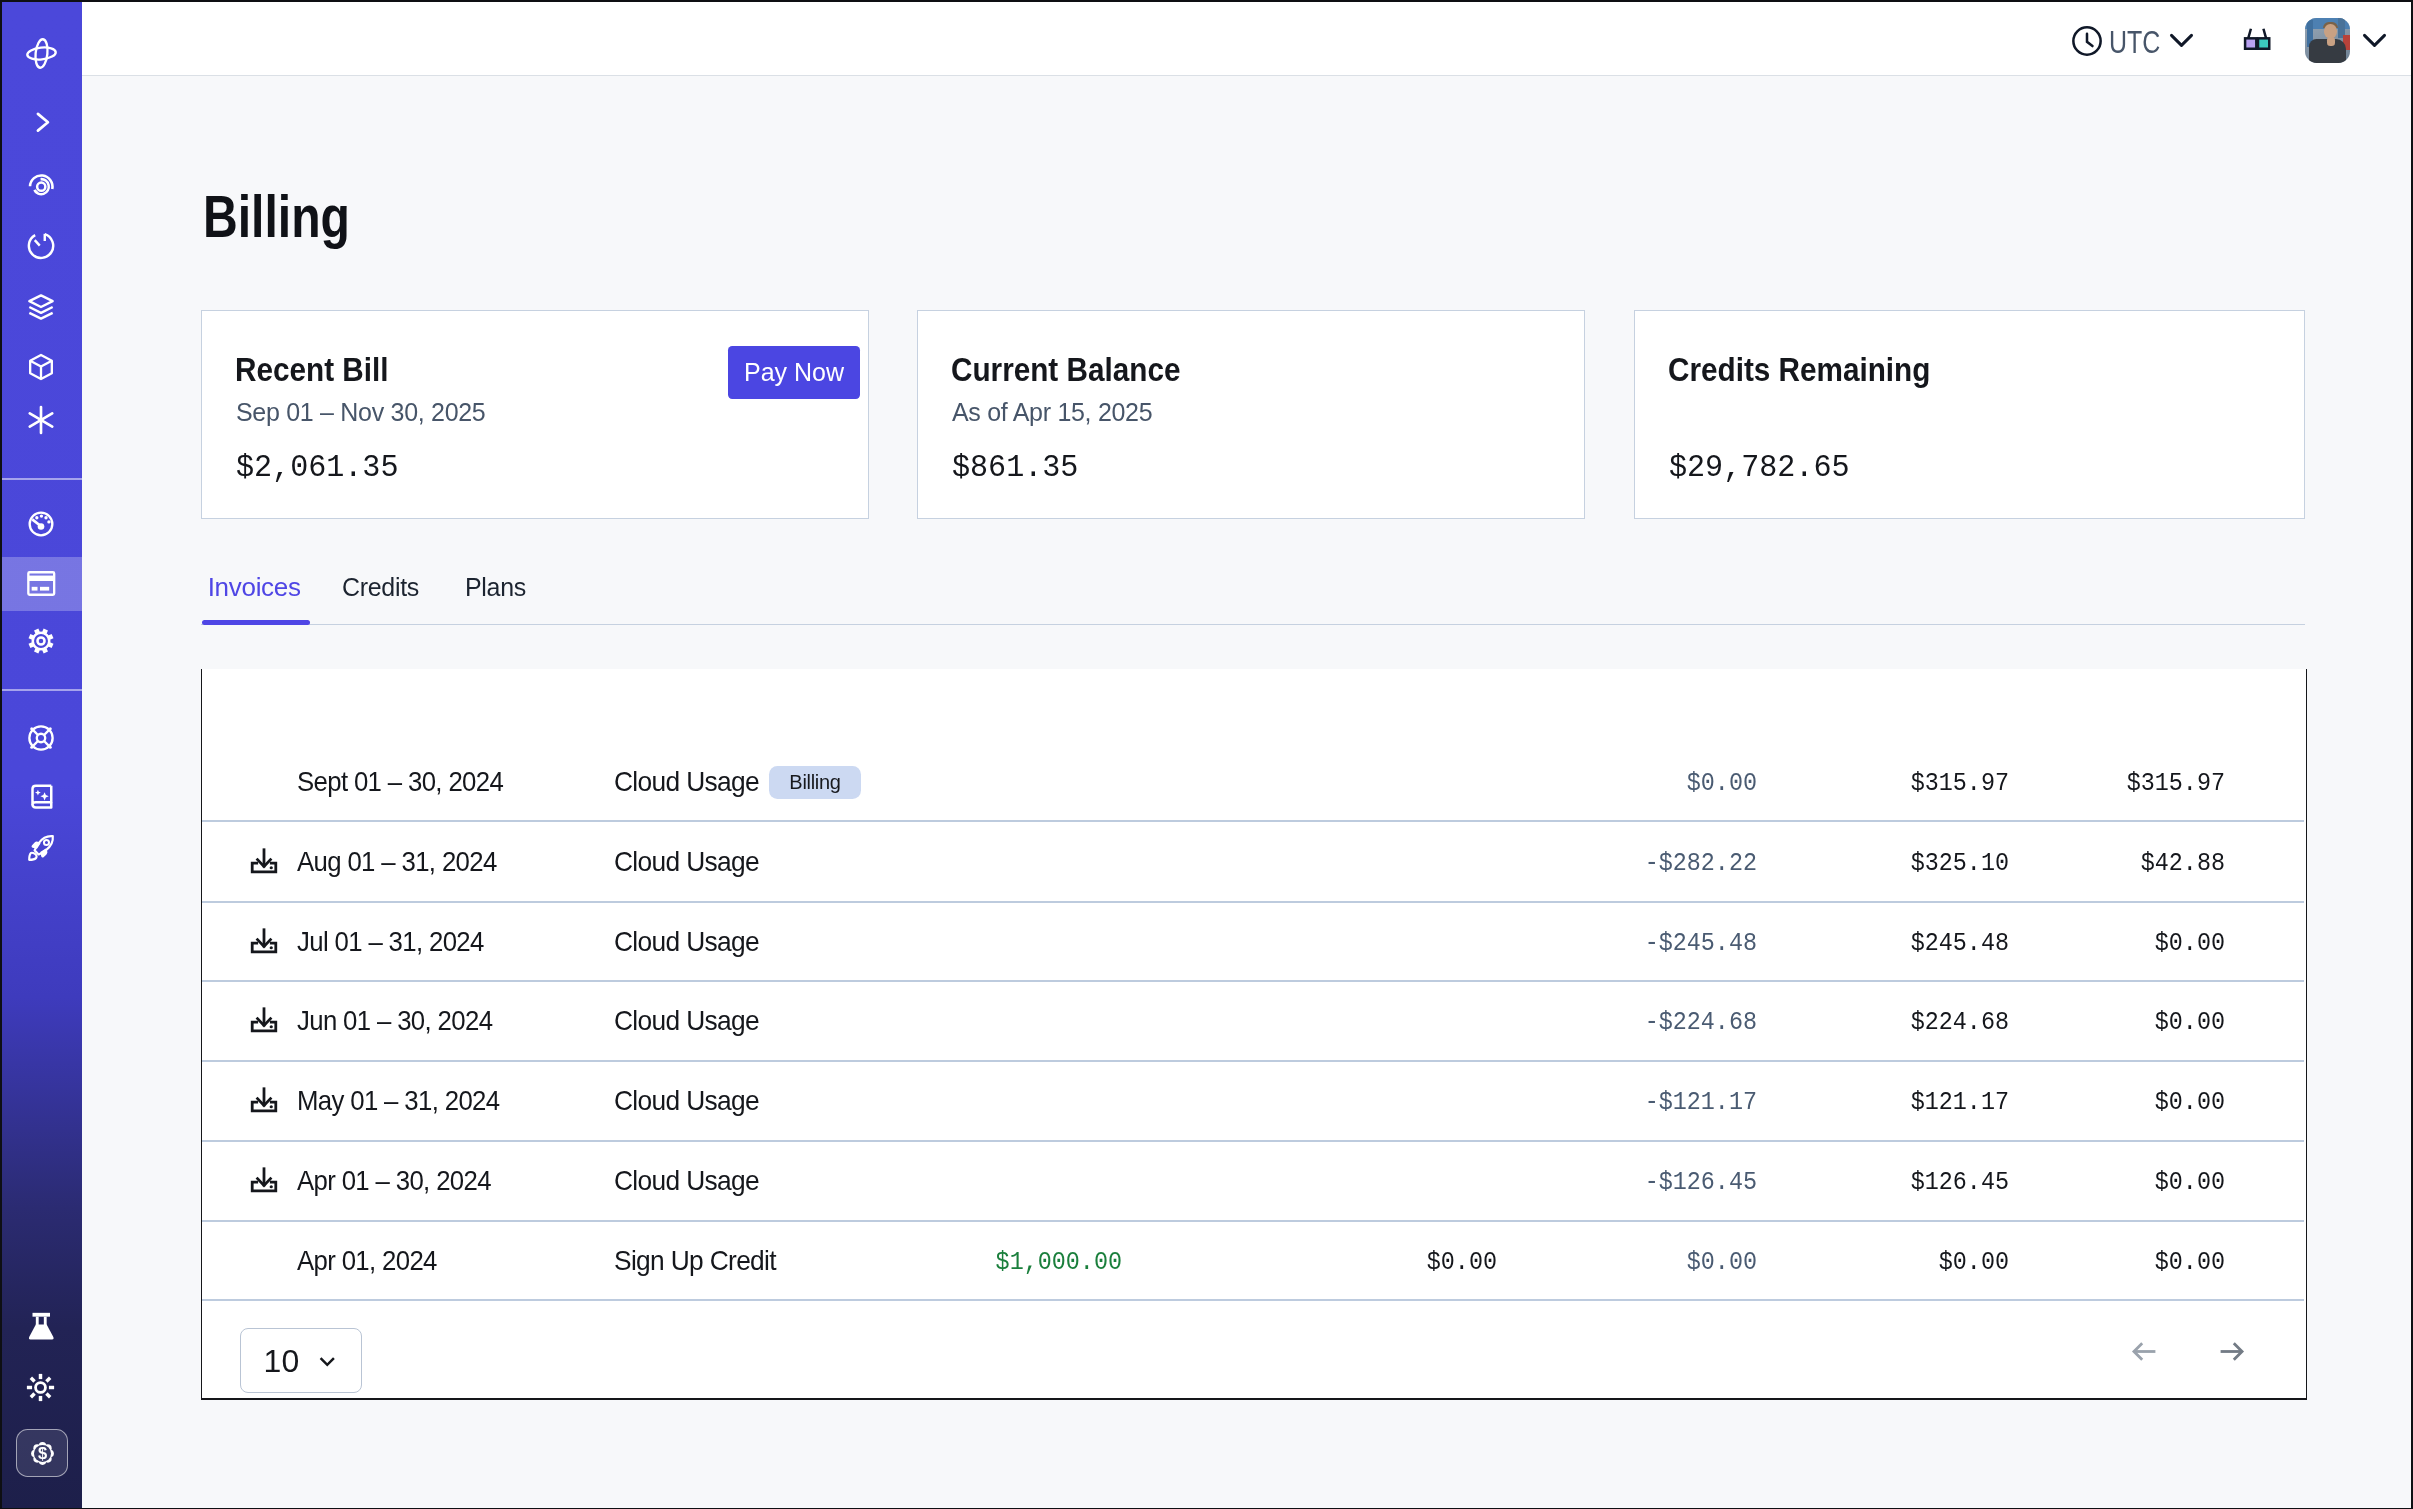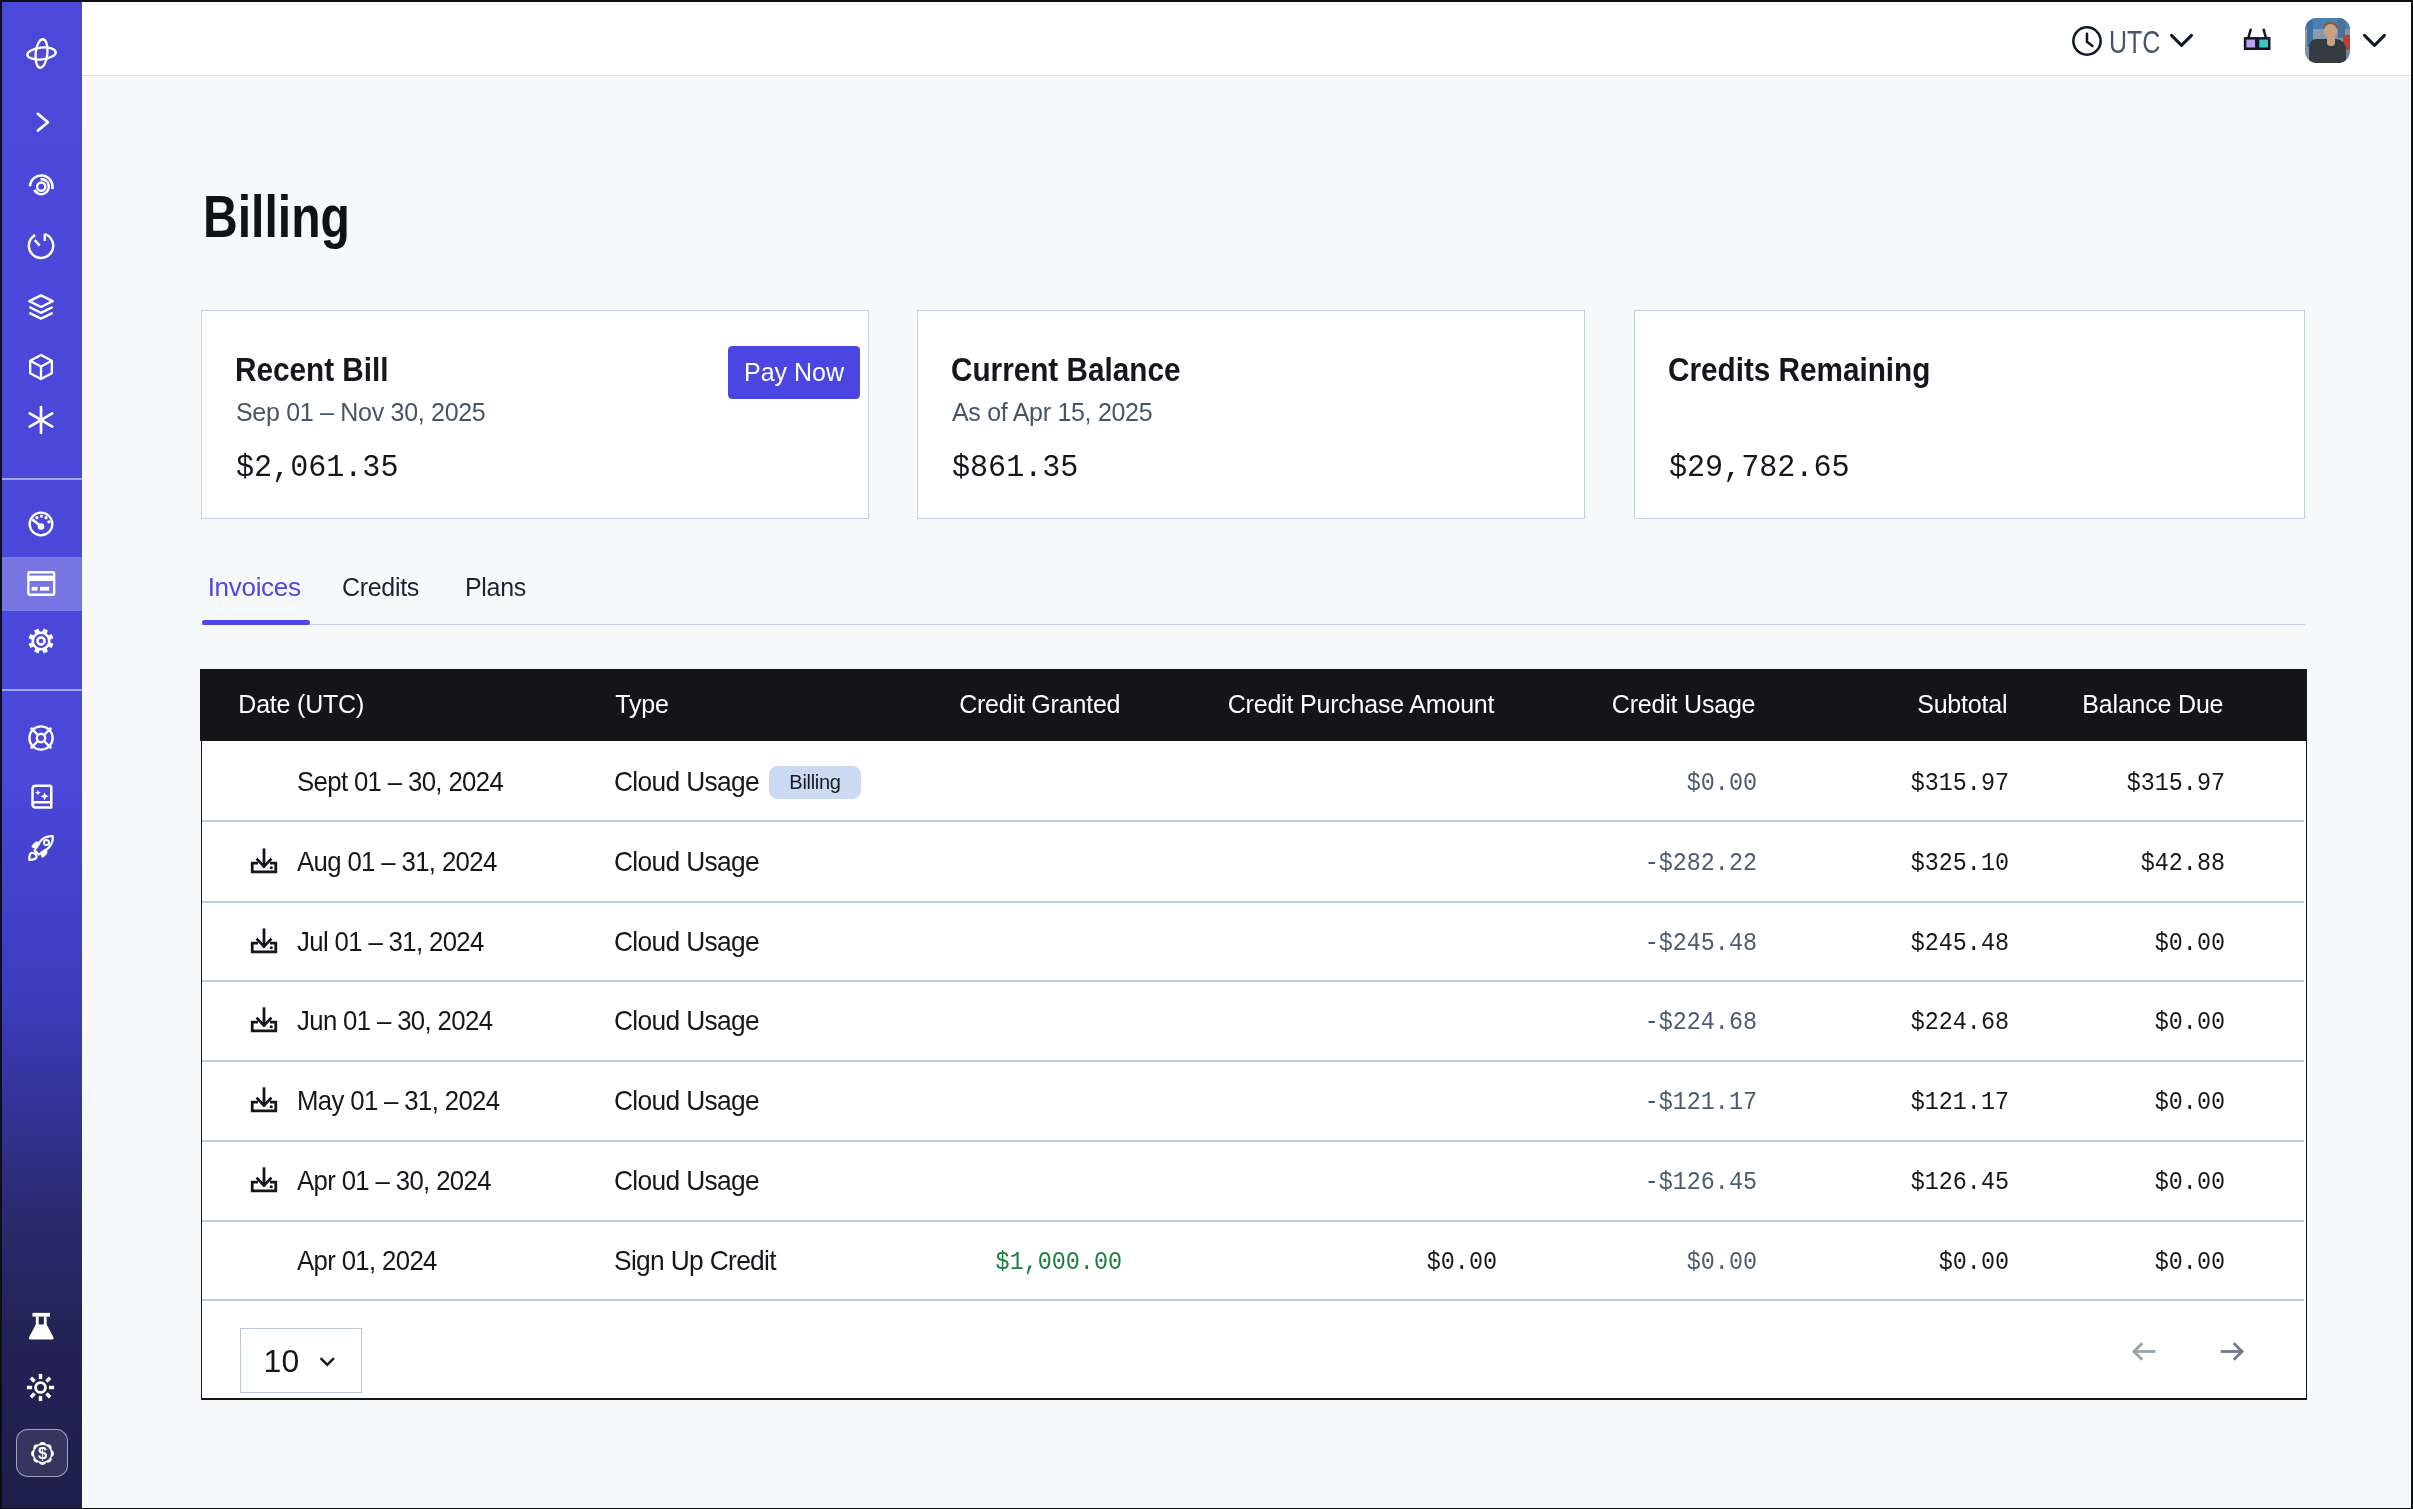--- a/index.html
+++ b/index.html
@@ -60,21 +60,21 @@
   .m { position:absolute; top:1.7px; font-family:"Liberation Mono",monospace; font-size:26px; line-height:26px; color:#15171c; text-align:right; width:251px; transform:scaleX(0.9); transform-origin:100% 0; }
   .m.usage { color:#4a5b72; }
   .m.green { color:#1a7f3c; }
   .c-granted { left:669px; }
   .c-purchase { left:1044px; }
   .c-usage { left:1304px; }
   .c-subtotal { left:1556px; }
   .c-balance { left:1772px; }
   .dlicon { position:absolute; left:46px; top:-3.3px; }
   
-  #pagesel { position:absolute; left:38px; top:659px; width:122px; height:65px; border:1.7px solid #b9c4d4; border-radius:0; background:#fff; }
+  #pagesel { position:absolute; left:38px; top:659px; width:122px; height:65px; border:1.7px solid #b9c4d4; border-radius:8px; background:#fff; }
   #pagesel span { position:absolute; left:22.6px; top:16px; font-size:32px; line-height:32px; color:#15171c; }
   .arrow { position:absolute; top:666px; }
 </style>
 </head>
 <body>
 <div id="sidebar">
     <div id="active-item"></div>
     <svg style="top:35px;left:22.6px" width="37" height="37" viewBox="0 0 44 44">
       <g fill="none" stroke="#fff" stroke-width="2.8">
         <ellipse cx="22" cy="22" rx="7" ry="17" transform="rotate(6 22 22)"></ellipse>
@@ -256,29 +256,20 @@
 </div>
 
 <div id="tabs">
   <span class="tab" id="tab-invoices">Invoices</span>
   <span class="tab" id="tab-credits">Credits</span>
   <span class="tab" id="tab-plans">Plans</span>
   <div id="tab-underline"></div>
 </div>
 
 <div id="table">
-  <div id="thead">
-    <span style="left:38px;">Date (UTC)</span>
-    <span style="left:415px;">Type</span>
-    <span style="left:669px; width:251px; text-align:right;">Credit Granted</span>
-    <span style="left:1025px; width:269px; text-align:right;">Credit Purchase Amount</span>
-    <span style="left:1304px; width:251px; text-align:right;">Credit Usage</span>
-    <span style="left:1556px; width:251px; text-align:right;">Subtotal</span>
-    <span style="left:1772px; width:251px; text-align:right;">Balance Due</span>
-  </div>
 <div class="divider" style="top: 151px;"></div>
     <div class="divider" style="top: 232px;"></div>
     <div class="divider" style="top: 311px;"></div>
     <div class="divider" style="top: 391px;"></div>
     <div class="divider" style="top: 471px;"></div>
     <div class="divider" style="top: 551px;"></div>
     <div class="divider" style="top: 630px;"></div>
     <div class="row" style="top: 99px;">
       <span class="date">Sept 01 – 30, 2024</span>
       <span class="type">Cloud Usage</span>

